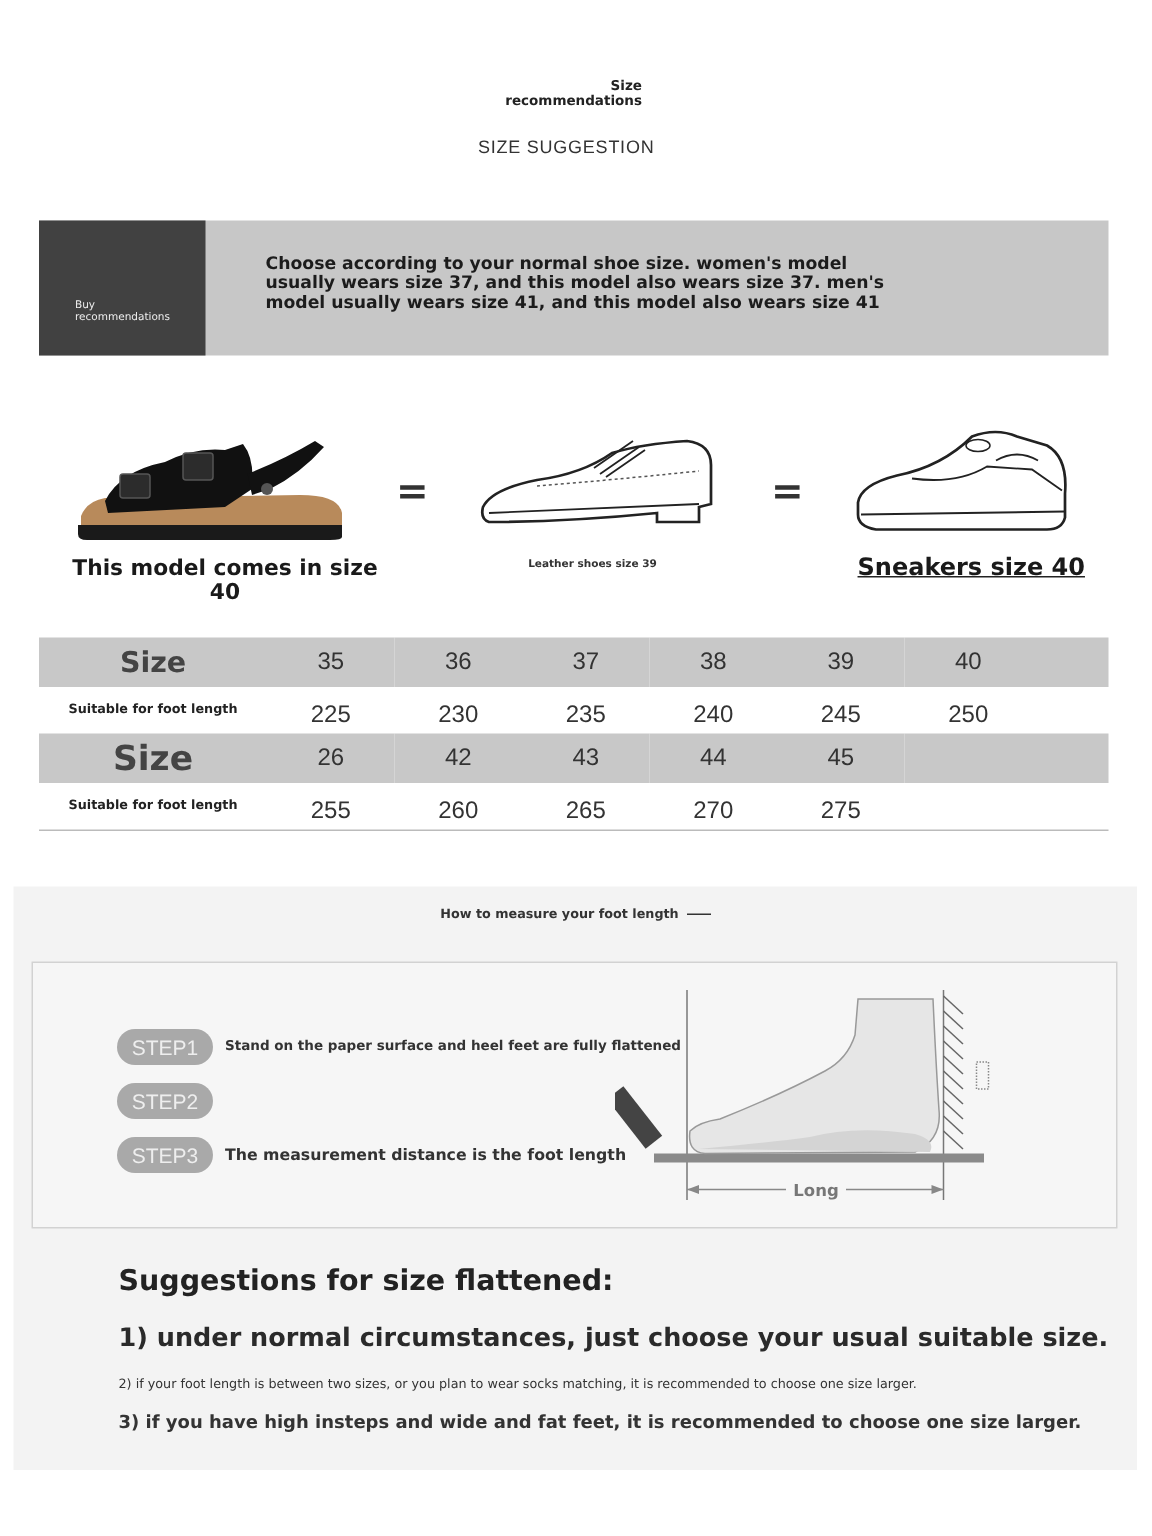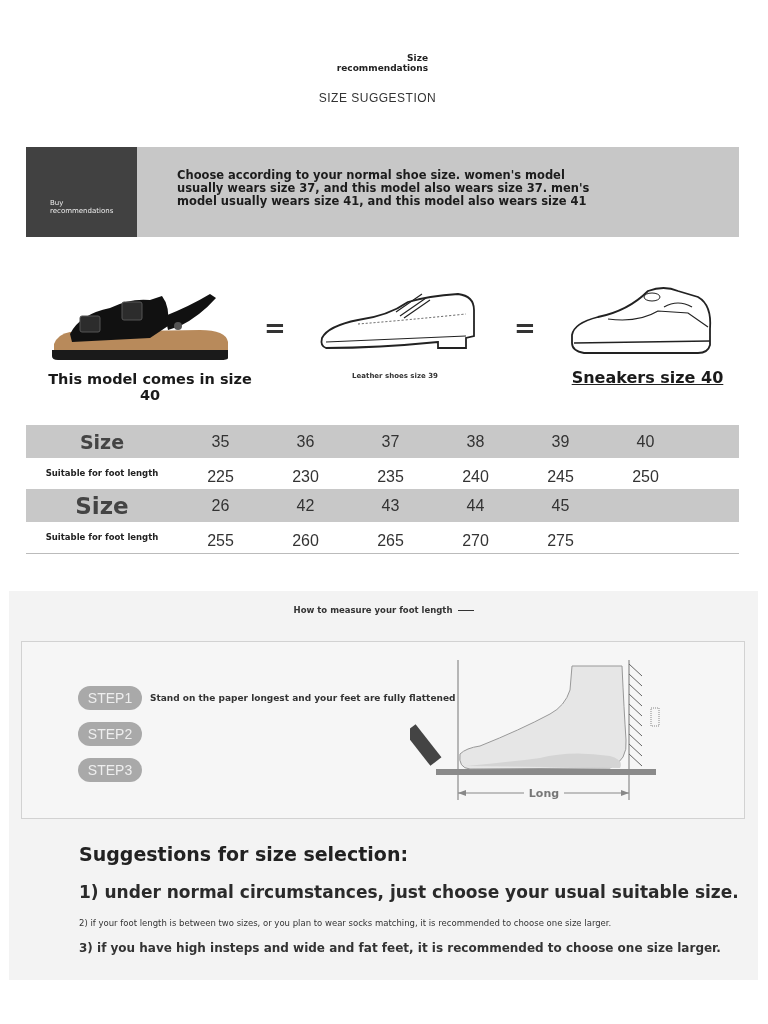--- a/index.html
+++ b/index.html
@@ -146,27 +146,28 @@
 <div class="abs tbl-bottom"></div>
 
 <div class="abs measure"></div>
 <div class="abs measure-title">
   <span>How to measure your foot length</span><span class="dash"></span>
 </div>
 <div class="abs measure-box"></div>
 
 <div class="abs step" style="left:78px; top:686px;">
   <div class="step-badge">STEP1</div>
-  <div class="step-text" style="font-size:9px;">Stand on the paper longest and your feet are fully flattened</div>
+  <div class="step-text" style="font-size:9px;">Stand on the paper surface and heel feet are fully flattened</div>
 </div>
 <div class="abs step" style="left:78px; top:722px;">
   <div class="step-badge">STEP2</div>
 </div>
 <div class="abs step" style="left:78px; top:758px;">
   <div class="step-badge">STEP3</div>
+  <div class="step-text" style="font-size:10.5px;">The measurement distance is the foot length</div>
 </div>
 
 <svg class="abs" style="left:410px; top:650px;" width="270" height="160" viewBox="0 0 270 160">
   <line x1="48" y1="10" x2="48" y2="150" stroke="#777" stroke-width="1"></line>
   <line x1="219" y1="10" x2="219" y2="150" stroke="#777" stroke-width="1"></line>
   <g stroke="#666" stroke-width="1">
     <line x1="219" y1="14" x2="232" y2="26"></line>
       <line x1="219" y1="24" x2="232" y2="36"></line>
     <line x1="219" y1="34" x2="232" y2="46"></line>
       <line x1="219" y1="44" x2="232" y2="56"></line>
@@ -182,16 +183,16 @@
   <path d="M56 116 Q100 112 130 108 Q160 100 200 106 Q214 110 210 118 Z" fill="#d4d4d4"></path>
   <rect x="6" y="74" width="14" height="42" fill="#444" transform="rotate(-38 13 95)"></rect>
   <line x1="48" y1="143" x2="219" y2="143" stroke="#888" stroke-width="1"></line>
   <polygon points="48,143 56,140 56,146" fill="#888"></polygon>
   <polygon points="219,143 211,140 211,146" fill="#888"></polygon>
   <rect x="114" y="135" width="40" height="14" fill="#f6f6f6"></rect>
   <text x="134" y="147" text-anchor="middle" font-family="DejaVu Sans, sans-serif" font-size="11" font-weight="bold" fill="#777">Long</text>
   <rect x="241" y="58" width="8" height="18" fill="none" stroke="#888" stroke-width="1" stroke-dasharray="1 1"></rect>
 </svg>
 
-<div class="abs suggest-title">Suggestions for size selection:</div>
+<div class="abs suggest-title">Suggestions for size flattened:</div>
 <div class="abs s1">1) under normal circumstances, just choose your usual suitable size.</div>
 <div class="abs s2">2) if your foot length is between two sizes, or you plan to wear socks matching, it is recommended to choose one size larger.</div>
 <div class="abs s3">3) if you have high insteps and wide and fat feet, it is recommended to choose one size larger.</div>
 
 </body></html>

